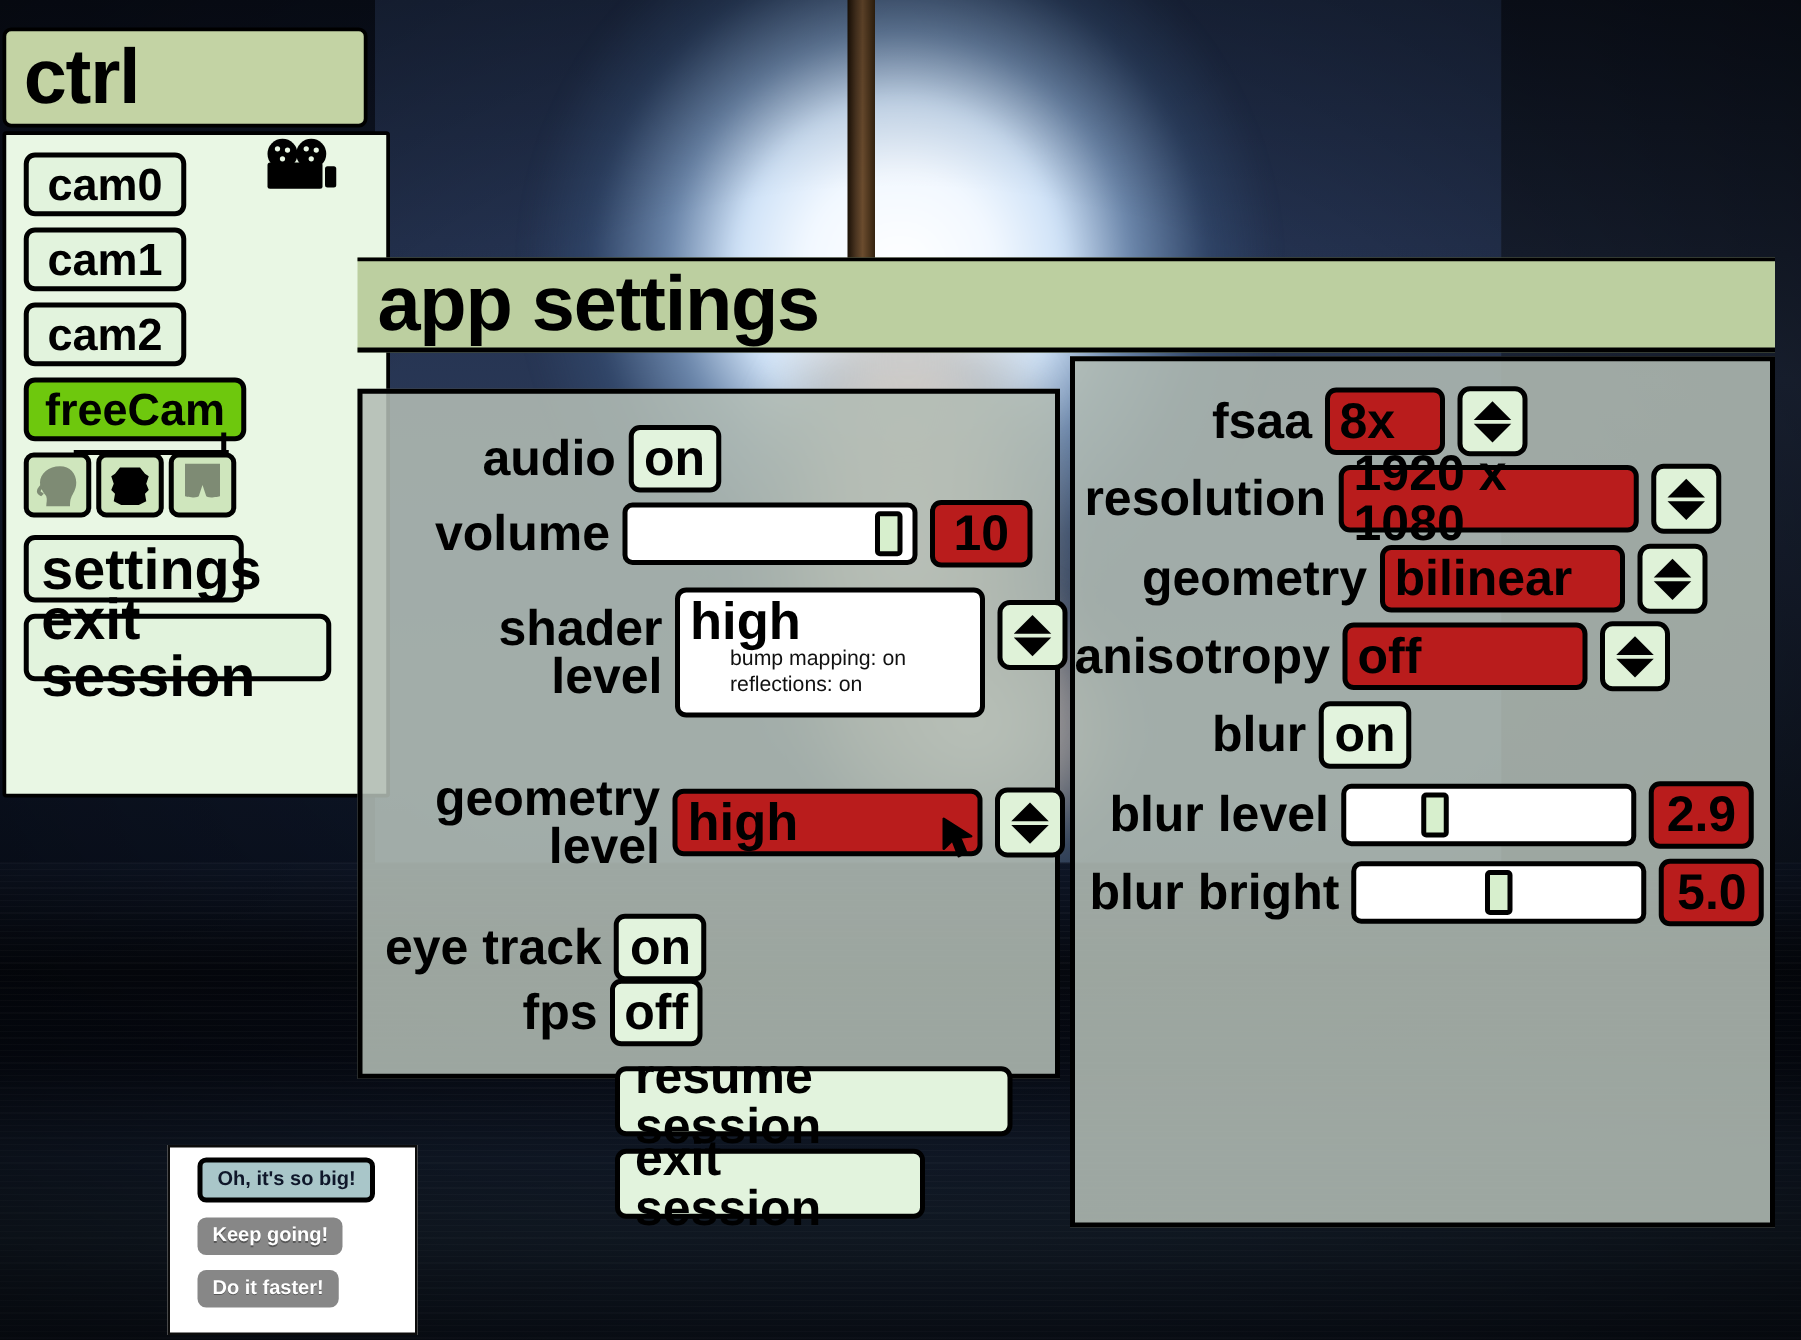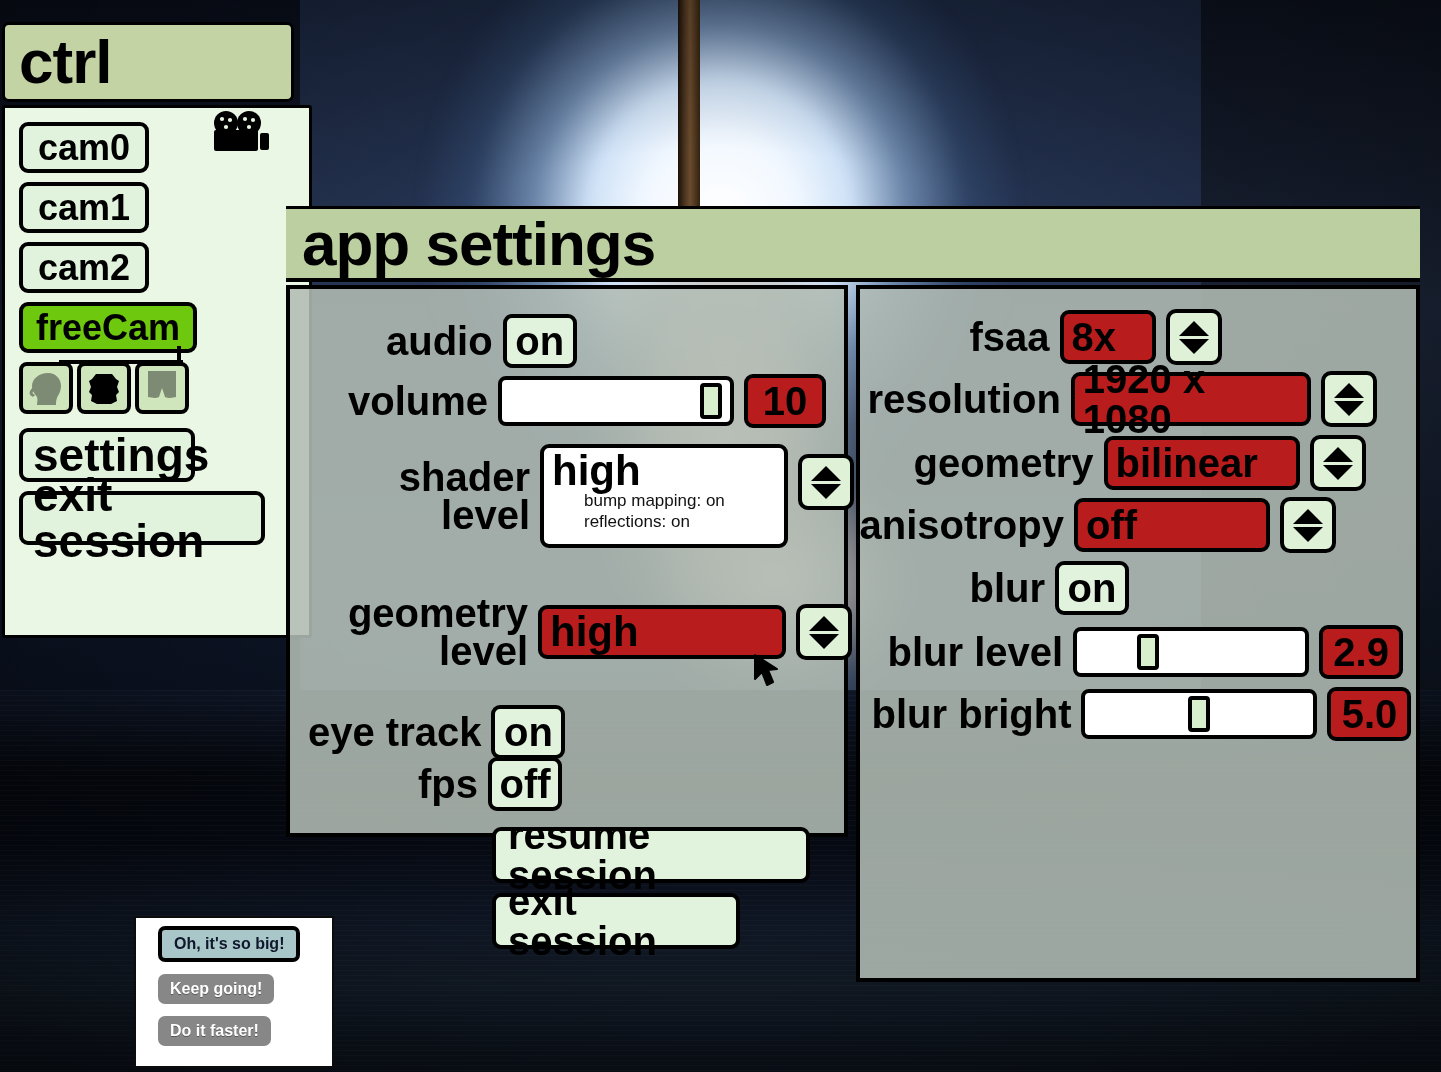--- a/index.html
+++ b/index.html
@@ -120,21 +120,21 @@
   #settings-window{position:absolute;left:286px;top:206px;width:1134px;}
   #settings-header{
     height:76px;background:#bccfa0;border-top:3px solid #000;border-bottom:4px solid #000;
     display:flex;align-items:center;padding-left:16px;box-sizing:border-box;
     font-size:62px;font-weight:bold;color:#000;letter-spacing:-1px;line-height:1;
   }
   #settings-cols{display:flex;gap:8px;margin-top:3px;}
   .panel{
     background:rgba(178,188,180,.88);border:4px solid #000;box-sizing:border-box;
   }
-  #col-left{width:563px;height:552px;position:relative;}
+  #col-left{width:563px;height:552px;position:relative;margin-top:26px;}
   #col-right{width:566px;height:697px;position:relative;}
 
   .row{display:flex;align-items:center;gap:10px;}
   .lbl{
     font-size:40px;font-weight:bold;color:#000;text-align:right;line-height:.95;
     white-space:pre-line;
   }
   .spinner{
     width:56px;height:56px;border:4px solid #000;border-radius:10px;background:#dff2d8;
     display:flex;flex-direction:column;align-items:center;justify-content:center;

